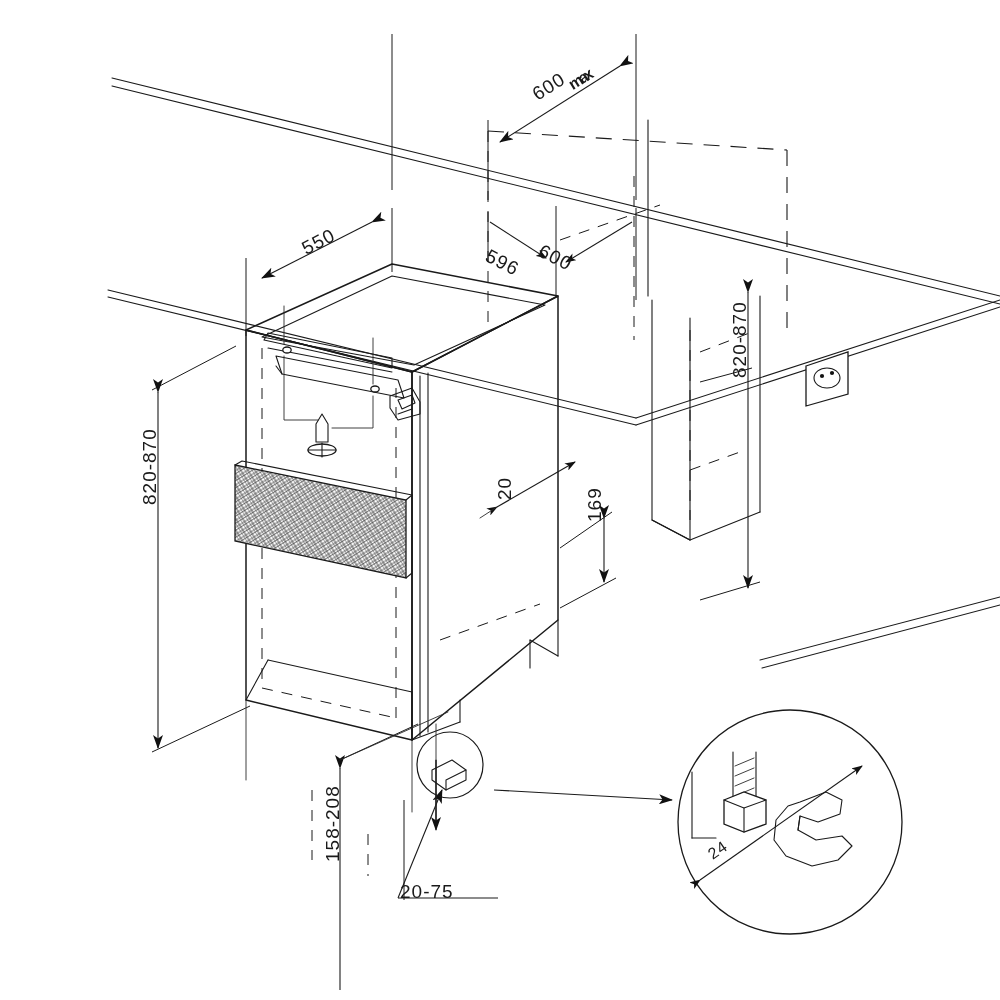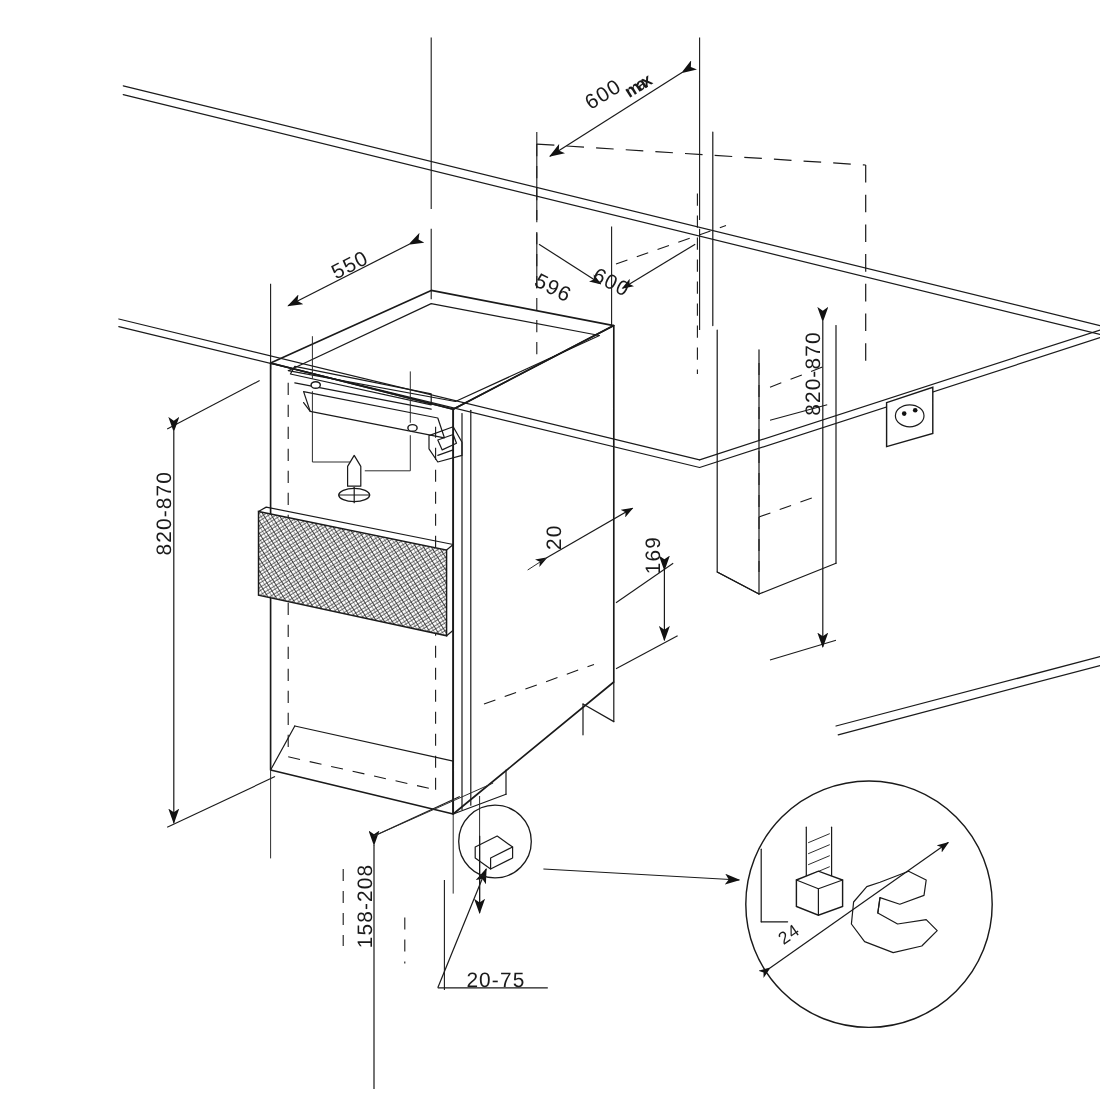--- a/index.html
+++ b/index.html
@@ -291,17 +291,17 @@
   <div class="dimtext" style="left:140px; top:505px; transform:rotate(-90deg); transform-origin:left top;">820-870</div>
 
   <div class="dimtext" style="left:730px; top:378px; transform:rotate(-90deg); transform-origin:left top;">820-870</div>
 
   <div class="dimtext" style="left:495px; top:500px; transform:rotate(-90deg); transform-origin:left top;">20</div>
 
   <div class="dimtext" style="left:585px; top:522px; transform:rotate(-90deg); transform-origin:left top;">169</div>
 
   <div class="dimtext" style="left:323px; top:862px; transform:rotate(-90deg); transform-origin:left top;">158-208</div>
 
-  <div class="dimtext" style="left:424px; top:882px;text-align:right;">20-75</div>
+  <div class="dimtext" style="left:400px; top:882px;text-align:right;">20-75</div>
 
   <div class="dimtext small" style="left:710px; top:848px; transform:rotate(-35deg); transform-origin:left center;">24</div>
 
 </div>
 
 </body></html>

